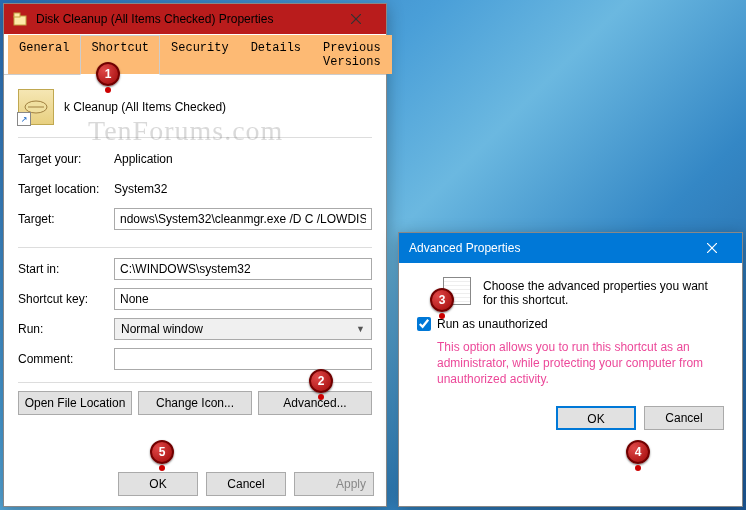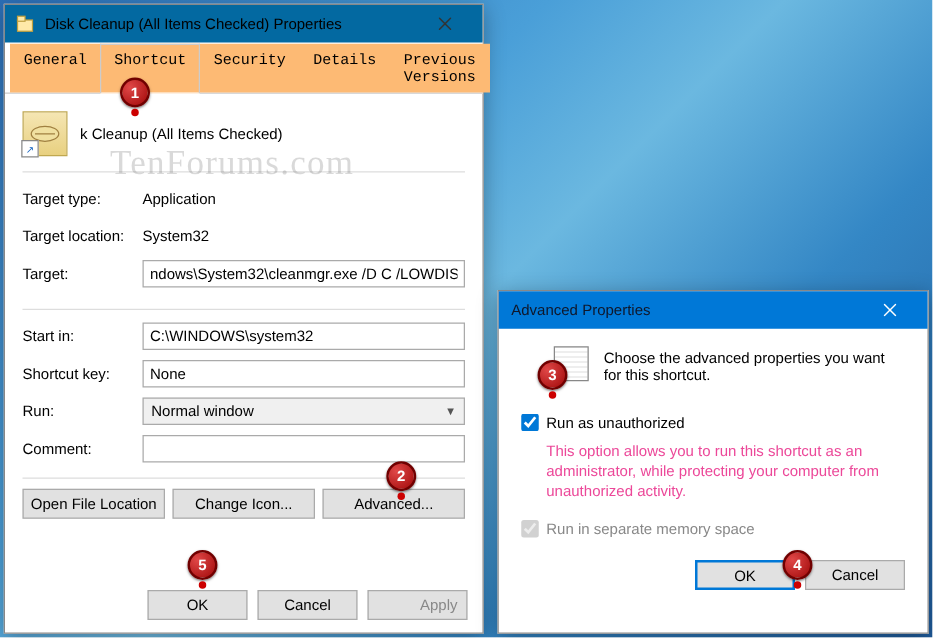--- a/index.html
+++ b/index.html
@@ -1,22 +1,22 @@
 <!DOCTYPE html>
 <html><head>
   <meta charset="utf-8">
   <style>
     * { box-sizing: border-box; margin: 0; padding: 0; font-family: "Segoe UI", Tahoma, sans-serif; font-size: 12px; }
     body { width: 746px; height: 510px; overflow: hidden; position: relative; }
     .desktop { width: 100%; height: 100%; background: linear-gradient(135deg, #2c6fb7 0%, #4a9fd8 35%, #6bb8e0 50%, #3487c5 70%, #1e5a9a 100%); position: relative; }
     .window { position: absolute; background: #fff; border: 1px solid #888; box-shadow: 0 4px 16px rgba(0,0,0,0.3); }
     .window.properties { left: 3px; top: 3px; width: 384px; height: 504px; }
     .window.advanced { left: 398px; top: 232px; width: 345px; height: 275px; }
-    .titlebar { height: 30px; background: #0369a1; display: flex; align-items: center; padding: 0 8px; position: relative; }
-    .titlebar.blue { background: #0078d7; color: #0f172a; }
+    .titlebar { height: 30px; background: #b91c1c; display: flex; align-items: center; padding: 0 8px; position: relative; }
+    .titlebar.blue { background: #0078d7; color: #ffffff; }
     .titlebar-text { flex: 1; padding-left: 2px; }
     .titlebar-icon { width: 16px; height: 16px; margin-right: 6px; display: inline-flex; align-items: center; justify-content: center; }
     .close-btn { width: 44px; height: 30px; display: flex; align-items: center; justify-content: center; background: transparent; border: none; font-size: 14px; cursor: pointer; }
     .titlebar.blue .close-btn { color: #fff; }
     .tabs { display: flex; padding: 2px 4px 0 4px; background: #fff; border-bottom: 1px solid #ccc; margin-top: -1px; }
     .tab { padding: 5px 10px; border: 1px solid transparent; border-bottom: none; cursor: pointer; background: #fdba74; font-family: Liberation Mono, monospace; }
     .tab.active { border-color: #ccc; border-bottom: 1px solid #fff; margin-bottom: -1px; position: relative; z-index: 1; }
     .tab-content { padding: 14px 14px 6px 14px; }
     .shortcut-header { display: flex; align-items: center; border-bottom: 1px solid #ddd; padding-bottom: 12px; margin-bottom: 10px; }
     .shortcut-icon { width: 36px; height: 36px; margin-right: 10px; display: flex; align-items: center; justify-content: center; background: linear-gradient(#f5e6b3,#e8d080); border: 1px solid #c0a850; position: relative; }
@@ -24,21 +24,21 @@
     .prop-row { display: flex; align-items: center; margin-bottom: 8px; min-height: 22px; }
     .prop-label { width: 96px; }
     .prop-value-text { flex: 1; }
     .prop-input { flex: 1; padding: 3px 5px; border: 1px solid #aaa; background: #fff; height: 22px; }
     .prop-select { flex: 1; padding: 2px 3px; border: 1px solid #aaa; background: #f0f0f0; height: 22px; }
     .btn { padding: 4px 0; border: 1px solid #aaa; background: #e1e1e1; cursor: pointer; min-width: 80px; text-align: center; height: 24px; }
     .btn.default { border: 2px solid #0078d7; }
     .btn.disabled { color: #888; padding-left: 34px; }
     .bottom-bar { position: absolute; bottom: 0; left: 0; right: 0; padding: 10px 12px; display: flex; justify-content: flex-end; gap: 8px; }
     .adv-body { padding: 14px 18px; }
-    .adv-header { display: flex; align-items: flex-start; gap: 12px; margin-bottom: 24px; padding-left: 26px; }
+    .adv-header { display: flex; align-items: flex-start; gap: 12px; margin-bottom: 10px; padding-left: 26px; }
     .adv-icon { width: 28px; height: 28px; border: 1px solid #888; background: repeating-linear-gradient(#fff,#fff 3px,#eee 3px,#eee 4px); }
     .adv-text { flex: 1; padding-top: 2px; }
     .adv-checkbox-row { display: flex; align-items: center; margin: 4px 0 8px 0; }
     .adv-checkbox-row.indented { margin-left: 0; }
     .adv-checkbox-row input[type=checkbox] { margin-right: 6px; width: 14px; height: 14px; accent-color: #0078d7; }
     .adv-checkbox-row.disabled { color: #888; }
     .adv-desc { margin: 6px 0 14px 20px; color: #ec4899; line-height: 1.35; }
     .adv-buttons { display: flex; justify-content: flex-end; gap: 8px; margin-top: 18px; }
     .marker { position: absolute; z-index: 50; display: flex; flex-direction: column; align-items: center; pointer-events: none; }
     .marker .circle { width: 24px; height: 24px; border-radius: 50%; background: radial-gradient(circle at 30% 30%, #e04848, #a00808); border: 2px solid #700000; color: #fff; display: flex; align-items: center; justify-content: center; font-weight: bold; font-size: 12px; box-shadow: 0 1px 2px rgba(0,0,0,0.5); }
@@ -81,21 +81,21 @@
         <div class="shortcut-icon">
           <svg width="28" height="18">
               <ellipse cx="14" cy="9" rx="11" ry="6" fill="#f0e0a0" stroke="#a08040"></ellipse>
               <path d="M6 9 L22 9" stroke="#a08040"></path>
             </svg>
           <span class="shortcut-overlay">↗</span>
         </div>
         <span>k Cleanup (All Items Checked)</span>
       </div>
       <div class="prop-row">
-        <span class="prop-label">Target type:</span>
+        <span class="prop-label">Target your:</span>
         <span class="prop-value-text">Application</span>
       </div>
       <div class="prop-row">
         <span class="prop-label">Target location:</span>
         <span class="prop-value-text">System32</span>
       </div>
       <div class="prop-row">
         <span class="prop-label">Target:</span>
         <input class="prop-input" value="ndows\System32\cleanmgr.exe /D C /LOWDISK" style="">
       </div>
@@ -145,24 +145,20 @@
     <div class="adv-body">
       <div class="adv-header">
         <div class="adv-icon"></div>
         <div class="adv-text">Choose the advanced properties you want for this shortcut.</div>
       </div>
       <div class="adv-checkbox-row indented">
         <input type="checkbox" checked="" style="">
         <span>Run as unauthorized</span>
       </div>
       <div class="adv-desc">This option allows you to run this shortcut as an administrator, while protecting your computer from unauthorized activity.</div>
-      <div class="adv-checkbox-row disabled">
-        <input type="checkbox" checked="" disabled="" style="">
-        <span>Run in separate memory space</span>
-      </div>
       <div class="adv-buttons">
         <button class="btn default">OK</button>
         <button class="btn">Cancel</button>
       </div>
     </div>
   </div>
 
   <div class="marker" style="left:96px; top:62px;">
       <div class="circle">1</div>
       <div class="dot"></div>

